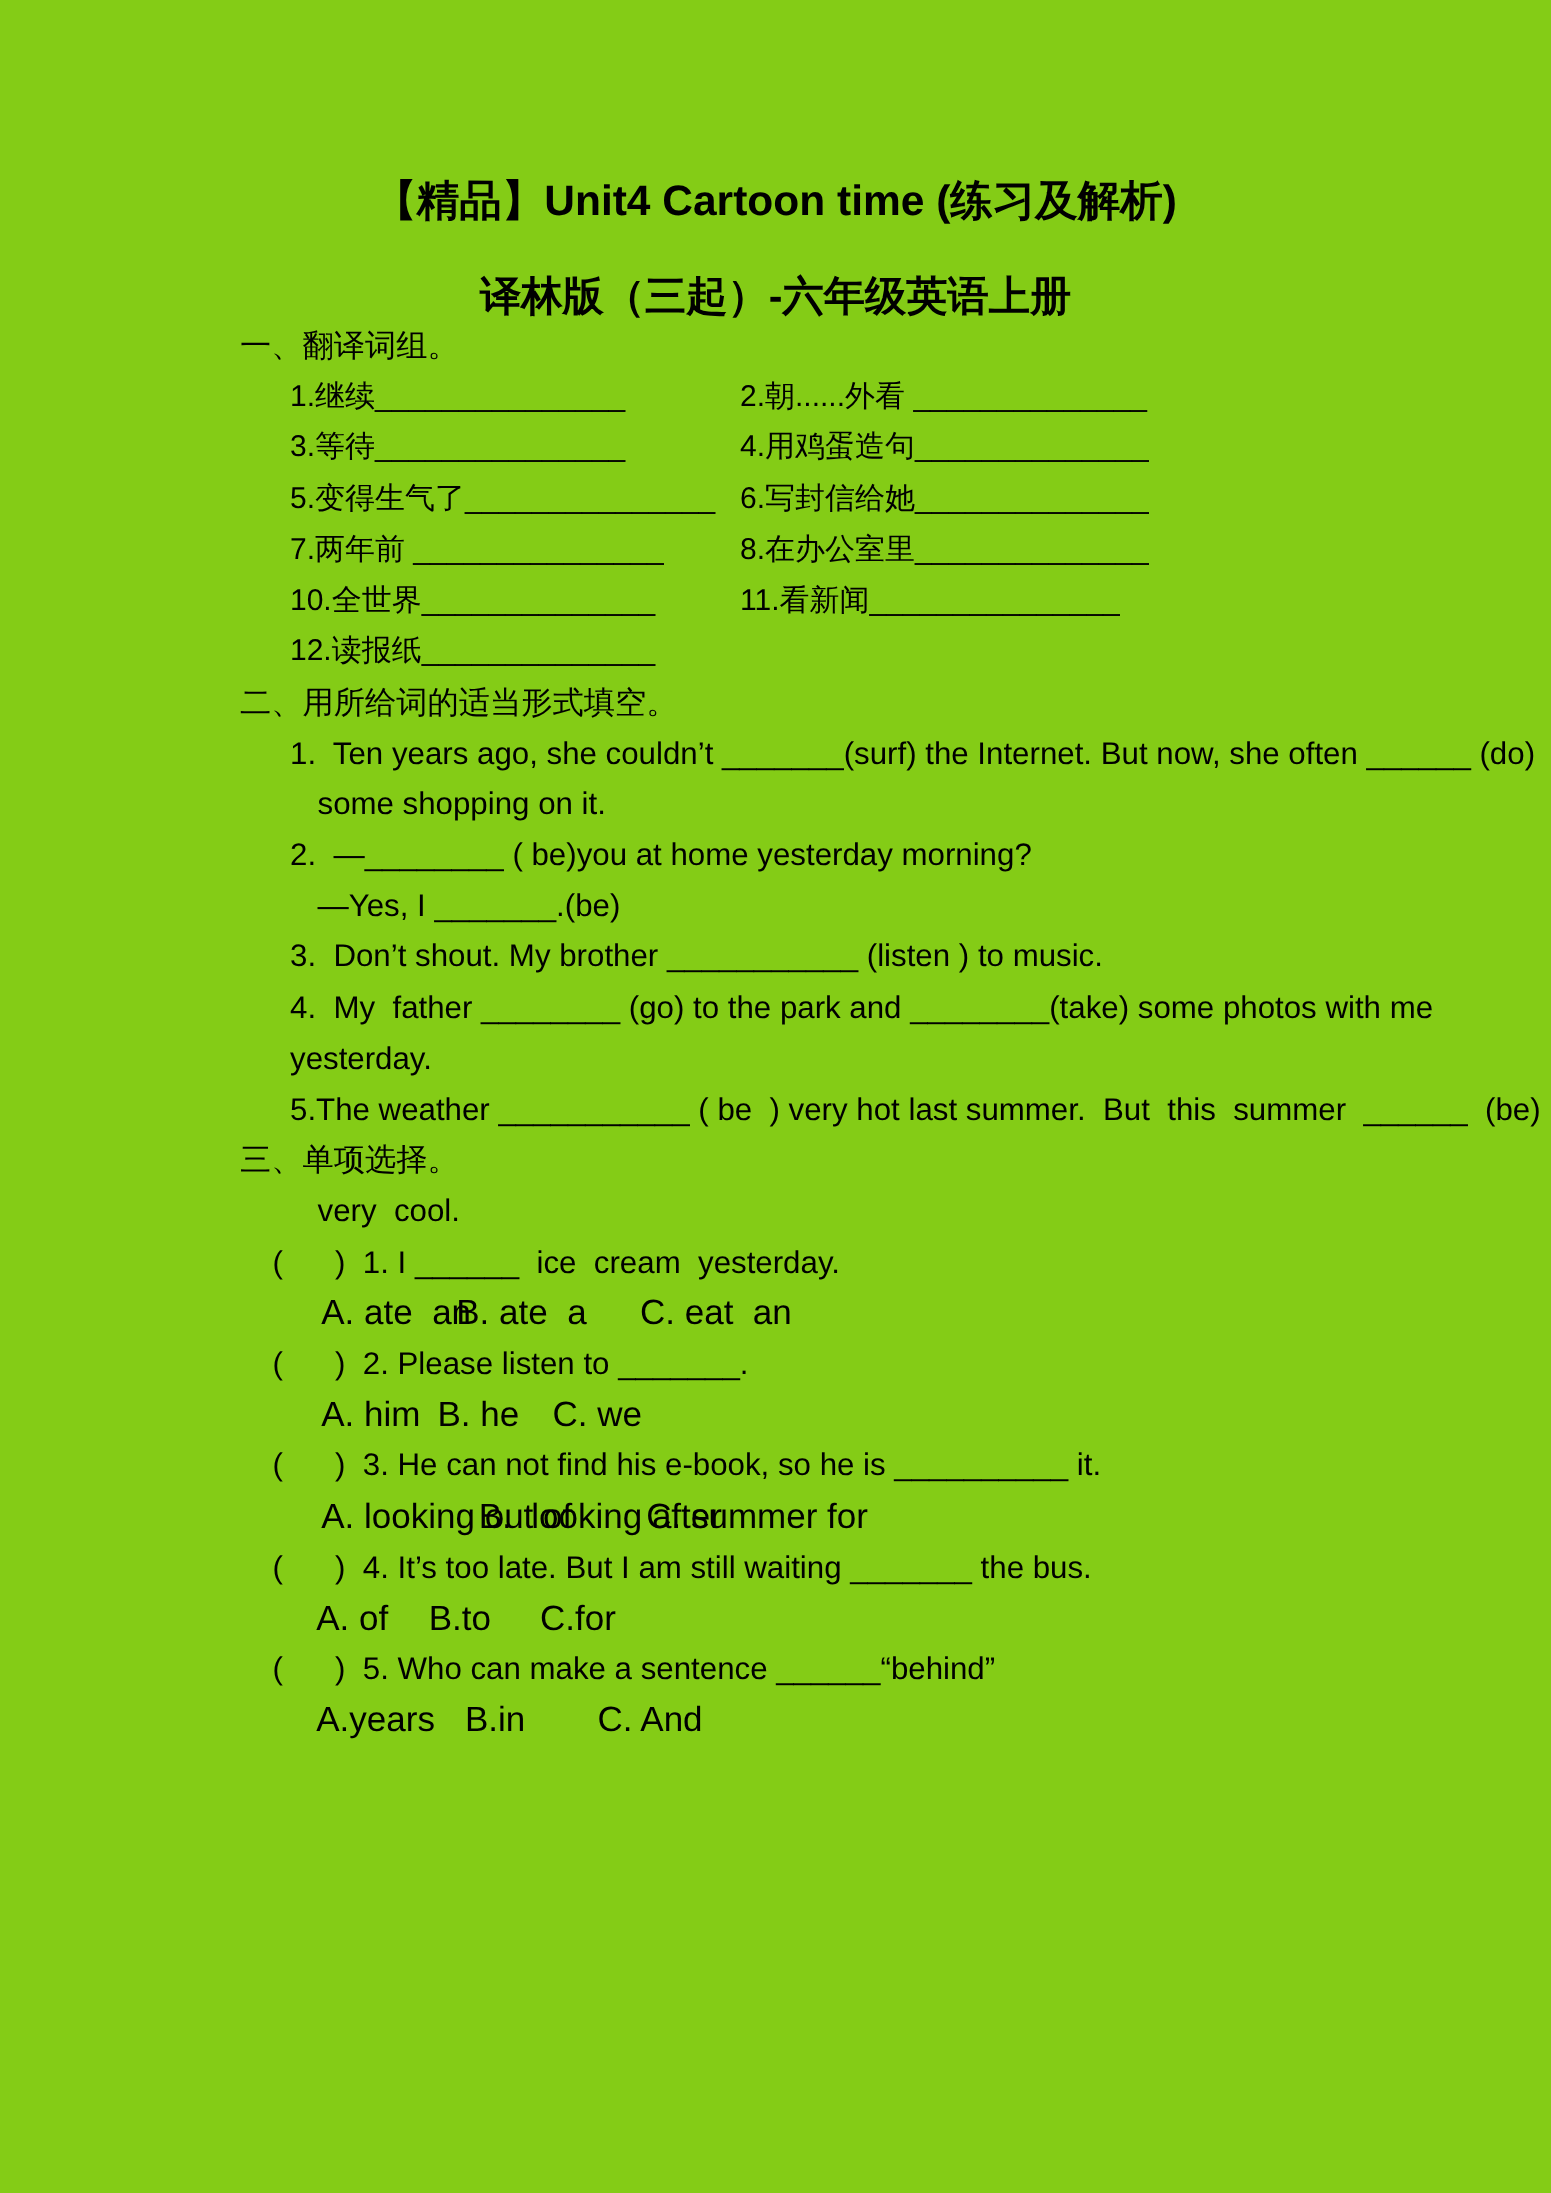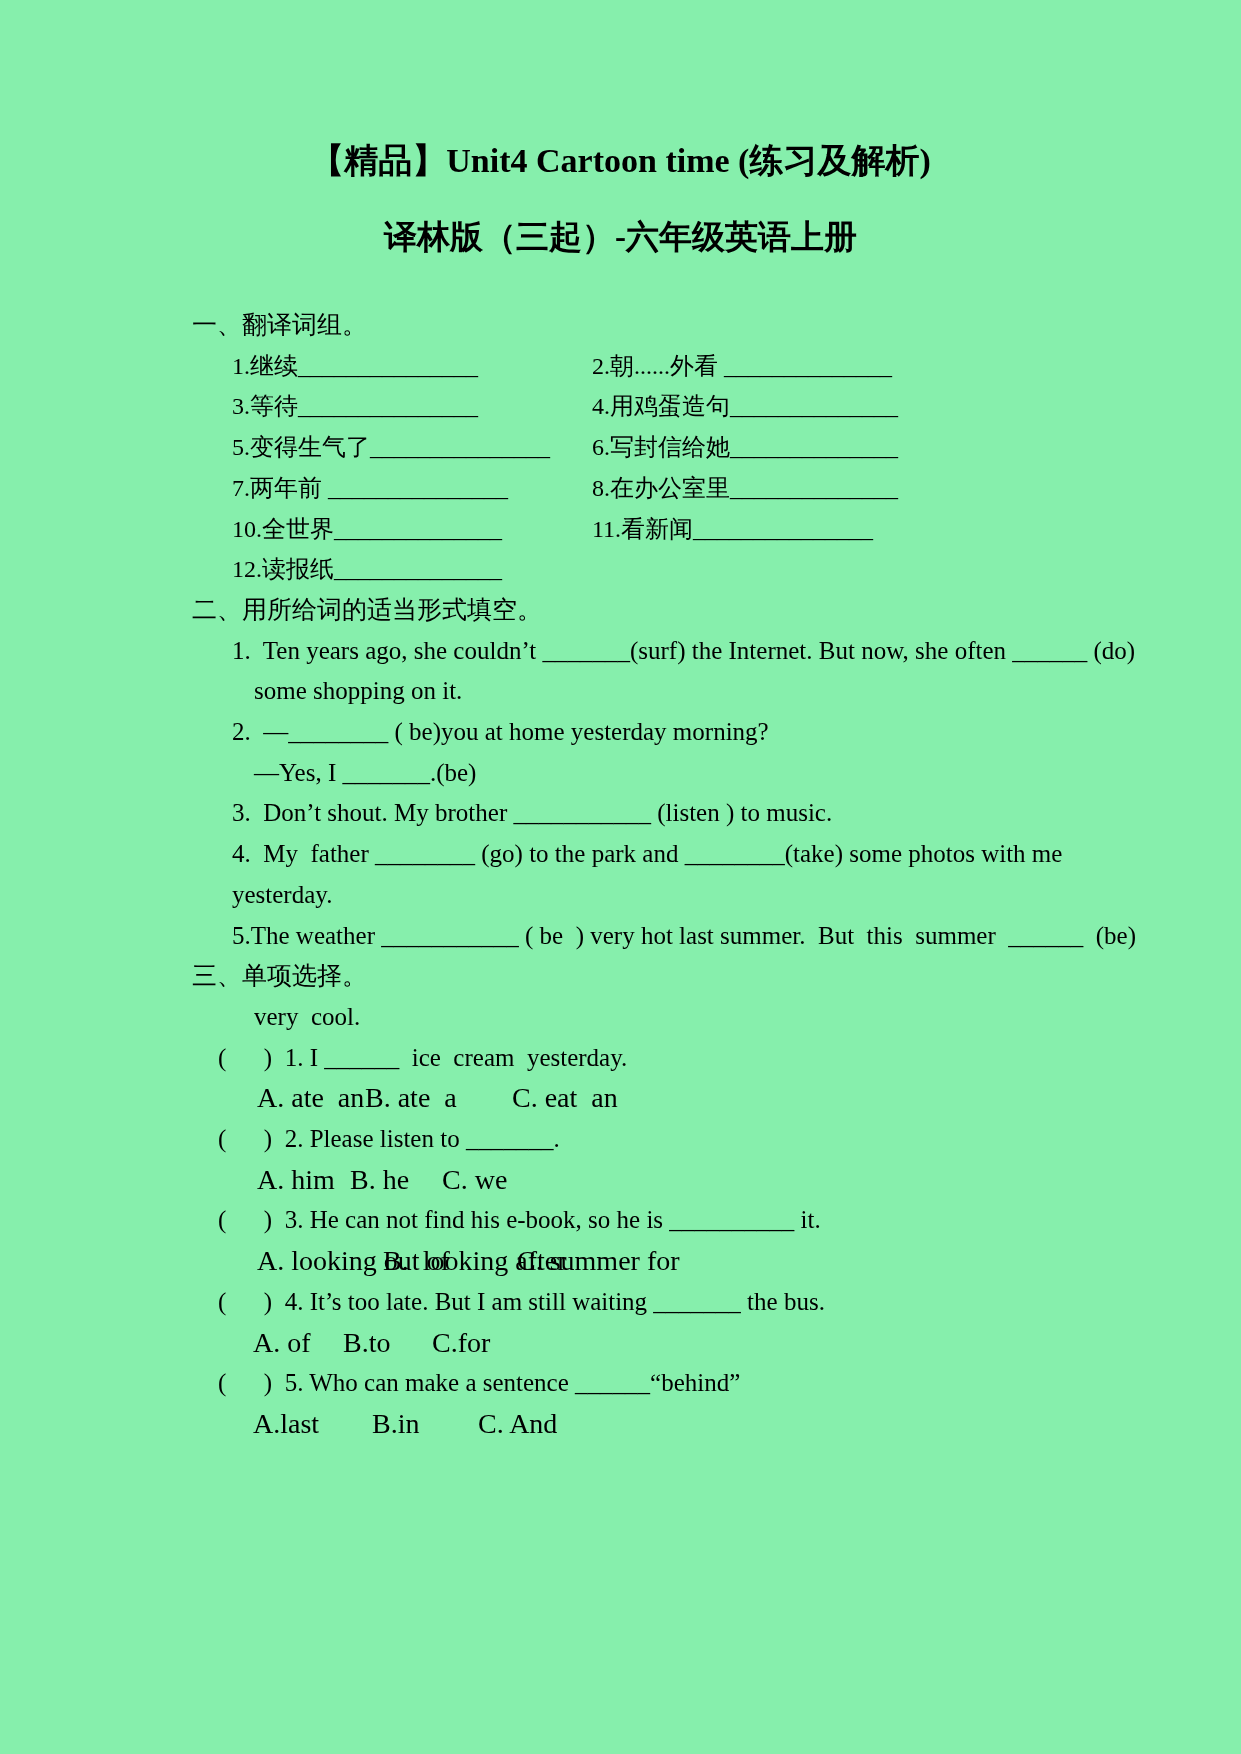--- a/index.html
+++ b/index.html
@@ -1,37 +1,37 @@
 <!DOCTYPE html>
 <html><head>
 <meta charset="utf-8">
 <style>
   html,body{margin:0;padding:0;background:#ffffff;}
   .page{
     position:relative;
     width:1241px;height:1754px;
-    background:#86efac;color:#000;
-    font-family:Liberation Serif, serif;
+    background:#84cc16;color:#000;
+    font-family:Liberation Sans, sans-serif;
     box-sizing:border-box;
     padding:140px 50px 2px 150px;
     overflow:hidden;
   }
   .doc-title{
     width:941px;
     text-align:center;font-weight:bold;
     font-size:34px;line-height:42px;
     white-space:pre;
   }
   .doc-subtitle{
     width:941px;
     text-align:center;font-weight:bold;
     font-size:33px;line-height:40px;
     margin-top:35px;white-space:pre;
   }
-  .content{margin-top:48px;}
+  .content{}
   .line{
     font-size:25px;line-height:40.7px;
     white-space:pre;
   }
   .sec-heading{margin-left:42px;font-size:25px;}
   
   .t-grid{
     margin-left:82px;
     display:grid;
     grid-template-columns:360px 1fr;
@@ -127,19 +127,19 @@
 
     <div class="line q-line">(      )  4. It’s too late. But I am still waiting _______ the bus.</div>
     <div class="opt-row q3">
       <span>A. of</span>
       <span>B.to</span>
       <span>C.for</span>
     </div>
 
     <div class="line q-line">(      )  5. Who can make a sentence ______“behind”</div>
     <div class="opt-row q4">
-      <span>A.last</span>
+      <span>A.years</span>
       <span>B.in</span>
       <span>C. And</span>
     </div>
 
   </div>
 </div>
 
 </body></html>

